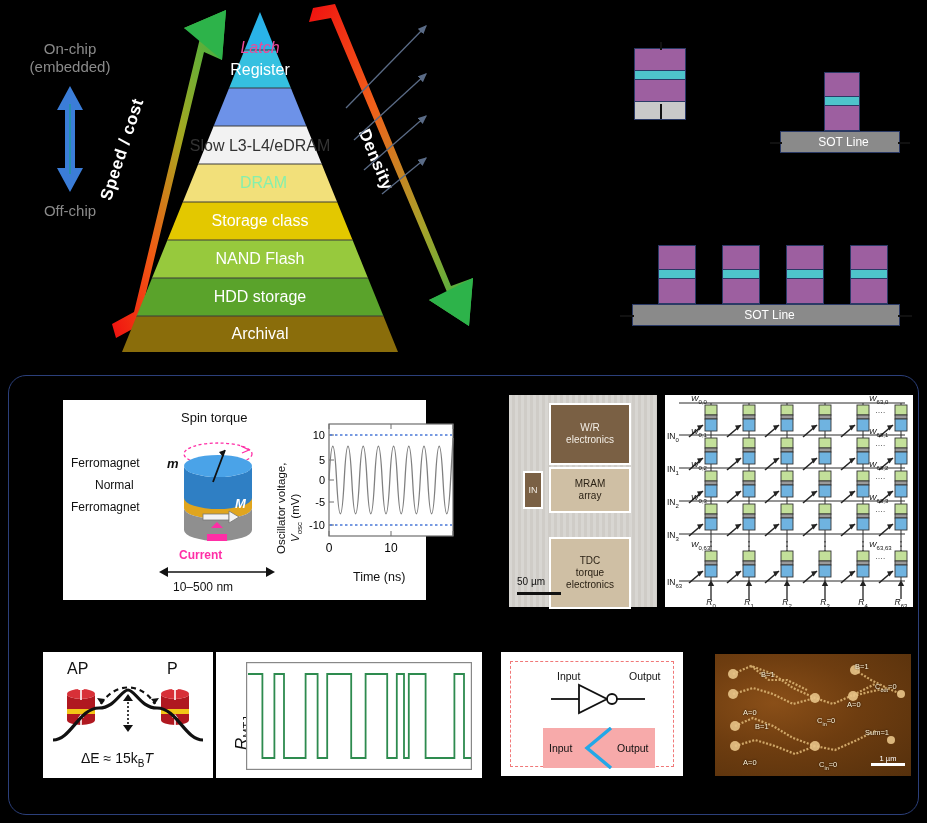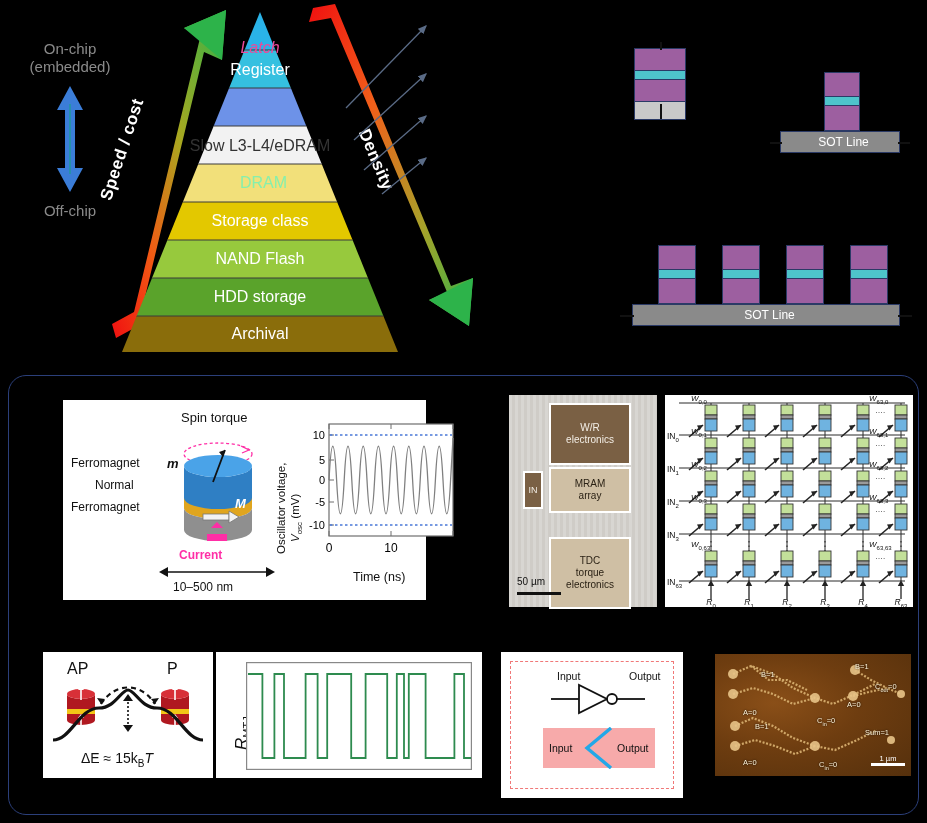--- a/index.html
+++ b/index.html
@@ -99,21 +99,21 @@
   .chip-block.light { background: #cfbfa4; color: #2b2215; }
 
   
   #fig-crossbar { left: 656px; top: 19px; width: 248px; height: 212px; }
 
   
   #fig-barrier { left: 34px; top: 276px; width: 170px; height: 126px; }
   
   #fig-rmtj { left: 207px; top: 276px; width: 266px; height: 126px; }
   
-  #fig-logic { left: 492px; top: 276px; width: 182px; height: 146px; padding-left: 40px; }
+  #fig-logic { left: 492px; top: 276px; width: 182px; height: 124px; padding-left: 40px; }
   
   #fig-afm { left: 704px; top: 276px; width: 200px; height: 126px; background:#000; }
   .afm-bg { position: absolute; inset: 2px;
     background: radial-gradient(ellipse at 30% 40%, #8a4f18 0%, #6e3d10 45%, #55300c 100%); }
   .afm-lbl { position: absolute; color: #fff3d8; font-size: 7.5px; white-space: nowrap; text-shadow: 0 0 2px #000; }
   .afm-scale { position: absolute; right: 8px; bottom: 12px; }
   .afm-scale .bar { width: 34px; height: 3px; background: #fff; }
   .afm-scale .txt { color: #fff; font-size: 7.5px; text-align: center; }
 
   svg text { font-family: "Liberation Sans", sans-serif; }

